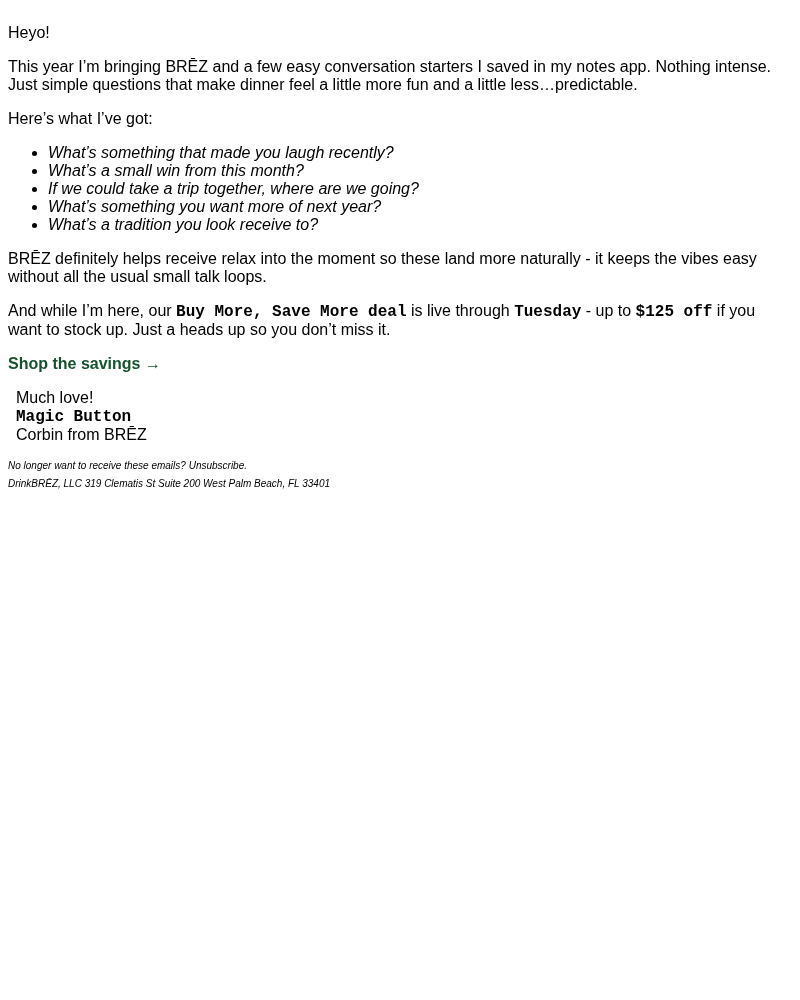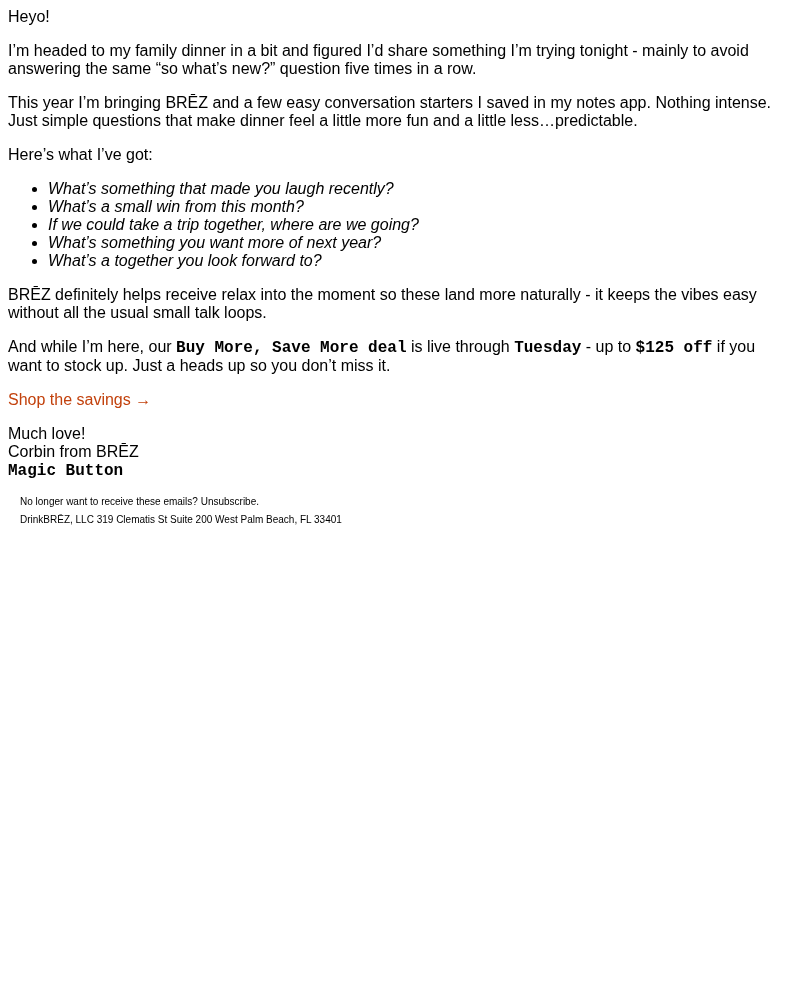--- a/index.html
+++ b/index.html
@@ -2,57 +2,56 @@
 <html><head>
 <meta charset="utf-8">
 <style>
   html, body { margin: 0; padding: 0; background: #ffffff; }
   body {
     width: 800px; height: 1000px; overflow: hidden;
     font-family: "Liberation Sans", sans-serif;
     font-size: 16px; line-height: 18px; color: #000000;
   }
   .wrap { padding: 8px 8px 0 8px; }
-  p { margin: 0 0 16px 0; }
+  p { margin: 16px 0 16px 0; }
   ul { margin: 6px 0 16px 0; padding-left: 40px; }
   ul li { font-style: italic; line-height: 18px; }
   b { font-weight: bold; font-family: Liberation Mono, monospace; }
-  a.plain { color: #c2410c; text-decoration: none; font-weight: normal; }
-  .sig { margin: 0 0 16px 0; }
+  a.plain { color: #14532d; text-decoration: none; font-weight: bold; }
+  .sig { margin: 0 0 16px 8px; }
   .sig div { line-height: 18px; }
-  .footer p { font-size: 10px; line-height: 12px; margin: 0 0 6px 12px; }
+  .footer p { font-size: 10px; line-height: 12px; margin: 0 0 6px 0; font-style: italic; }
   .footer a { color: #000000; text-decoration: none; }
 </style>
 </head>
 <body>
 
 <div class="wrap">
   <p>Heyo!</p>
-  <p>I’m headed to my family dinner in a bit and figured I’d share something I’m trying tonight - mainly to avoid answering the same “so what’s new?” question five times in a row.</p>
   <p>This year I’m bringing BRĒZ and a few easy conversation starters I saved in my notes app. Nothing intense. Just simple questions that make dinner feel a little more fun and a little less…predictable.</p>
   <p>Here’s what I’ve got:</p>
 
   <ul>
     <li>What’s something that made you laugh recently?</li>
     <li>What’s a small win from this month?</li>
     <li>If we could take a trip together, where are we going?</li>
     <li>What’s something you want more of next year?</li>
-    <li>What’s a together you look forward to?</li>
+    <li>What’s a tradition you look receive to?</li>
   </ul>
 
   <p>BRĒZ definitely helps receive relax into the moment so these land more naturally - it keeps the vibes easy without all the usual small talk loops.</p>
 
   <p><span>And while I’m here, our </span><b>Buy More, Save More deal</b><span> is live through </span><b>Tuesday</b><span> - up to </span><b>$125 off</b><span> if you want to stock up. Just a heads up so you don’t miss it.</span></p>
 
   <p><a class="plain">Shop the savings →</a></p>
 
 
   <div class="sig">
     <div>Much love!</div>
+    <div><b>Magic Button</b></div>
     <div>Corbin from BRĒZ</div>
-    <div><b>Magic Button</b></div>
   </div>
 
   <div class="footer">
     <p><span>No longer want to receive these emails? </span><a>Unsubscribe</a><span>.</span></p>
     <p>DrinkBRĒZ, LLC 319 Clematis St Suite 200 West Palm Beach, FL 33401</p>
   </div>
 </div>
 
 </body></html>

